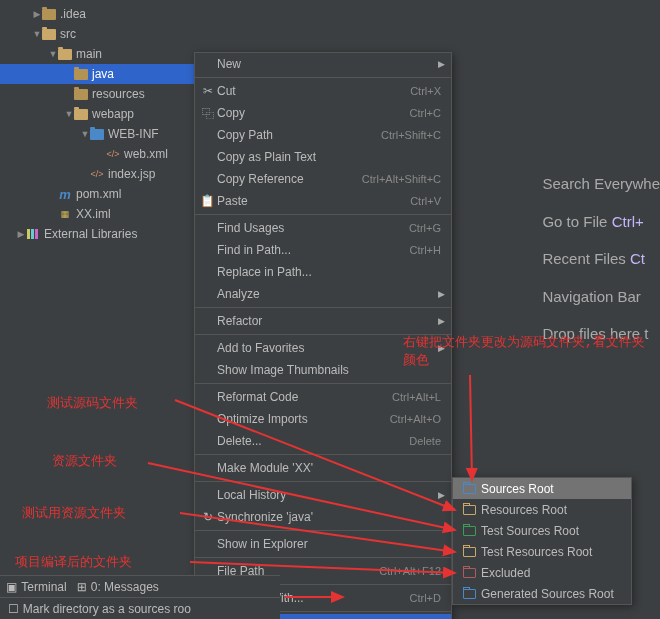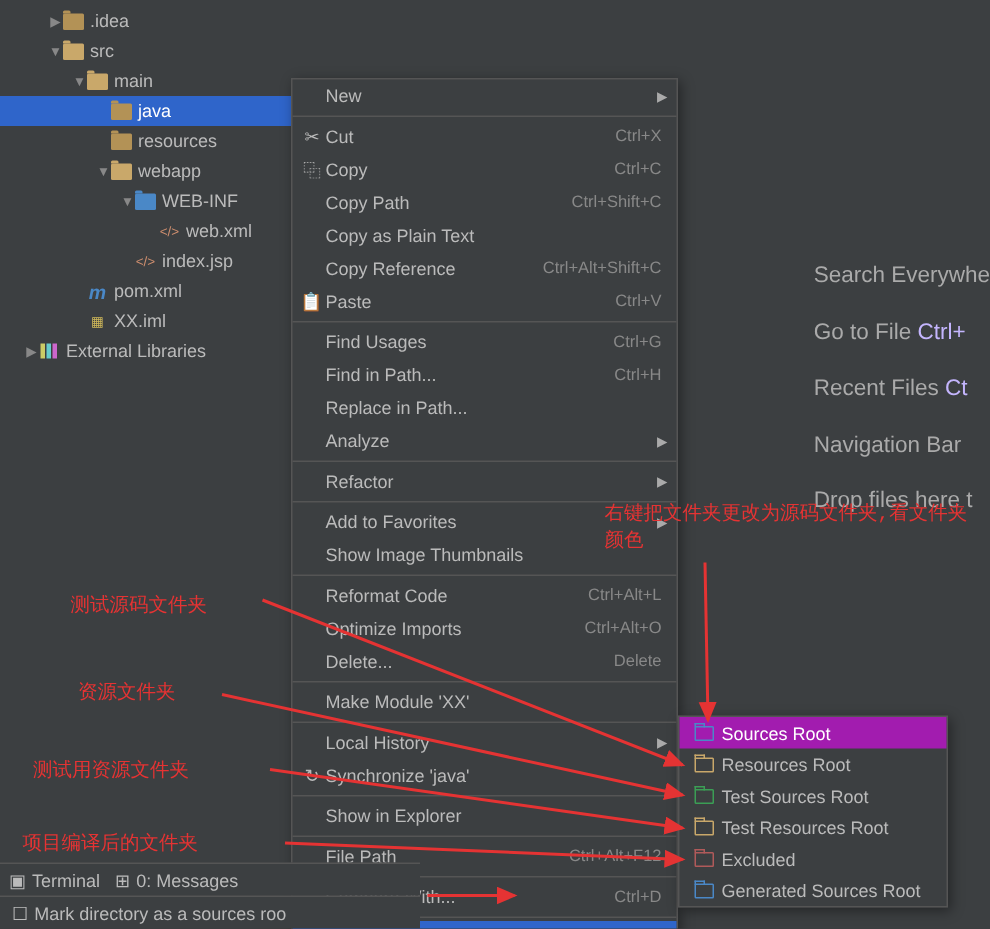--- a/index.html
+++ b/index.html
@@ -20,21 +20,21 @@
 .menu { position:absolute; left:194px; top:52px; width:258px; background:#3c3f41; border:1px solid #555; box-shadow:2px 2px 8px rgba(0,0,0,.4); }
 .menu-item { display:flex; align-items:center; height:22px; padding:0 10px 0 4px; position:relative; }
 .menu-item.hover { background:#2f65ca; color:#fff; }
 .menu-item .mi-icon { width:18px; display:flex; align-items:center; justify-content:center; }
 .menu-item .mi-label { flex:1; }
 .menu-item .mi-short { color:#888; margin-left:auto; font-size:11px; }
 .menu-item .mi-arrow { position:absolute; right:6px; font-size:9px; color:#aaa; }
 .menu-sep { height:1px; background:#555; margin:2px 0; }
 .submenu { position:absolute; left:452px; top:477px; width:180px; background:#3c3f41; border:1px solid #555; box-shadow:2px 2px 8px rgba(0,0,0,.4); }
 .sub-item { display:flex; align-items:center; height:21px; padding:0 8px; }
-.sub-item.hover { background:#a21caf; color:#fff; }
+.sub-item.hover { background:#737373; color:#fff; }
 .sub-item .si-icon { width:16px; height:14px; margin-right:4px; display:flex; align-items:center; justify-content:center; }
 .sub-fld { width:13px; height:10px; border:1px solid; border-radius:1px; position:relative; }
 .sub-fld::before { content:""; position:absolute; left:-1px; top:-3px; width:5px; height:2px; border:1px solid; border-bottom:none; background:inherit; border-color:inherit; }
 .hints { position:absolute; right:0; top:165px; color:#aaa; font-size:15px; line-height:2.5; text-align:left; }
 .hints .kb { color:#c4b5fd; }
 .anno { position:absolute; color:#e53333; font-size:13px; font-family:Liberation Mono, monospace; }
 svg.arrows { position:absolute; left:0; top:0; pointer-events:none; }
 .bottom-bar { position:absolute; left:0; bottom:22px; width:280px; height:22px; background:#3c3f41; border-top:1px solid #555; display:flex; align-items:center; padding-left:6px; gap:10px; }
 .bottom-bar span { display:flex; align-items:center; gap:4px; }
 .status { position:absolute; left:0; bottom:0; height:22px; display:flex; align-items:center; padding-left:8px; background:#3c3f41; border-top:1px solid #555; width:280px; }

